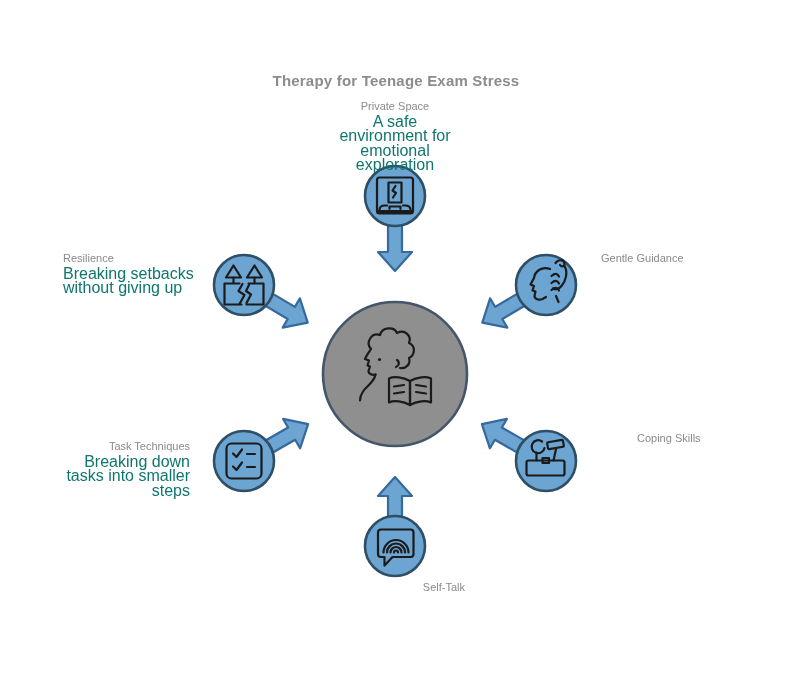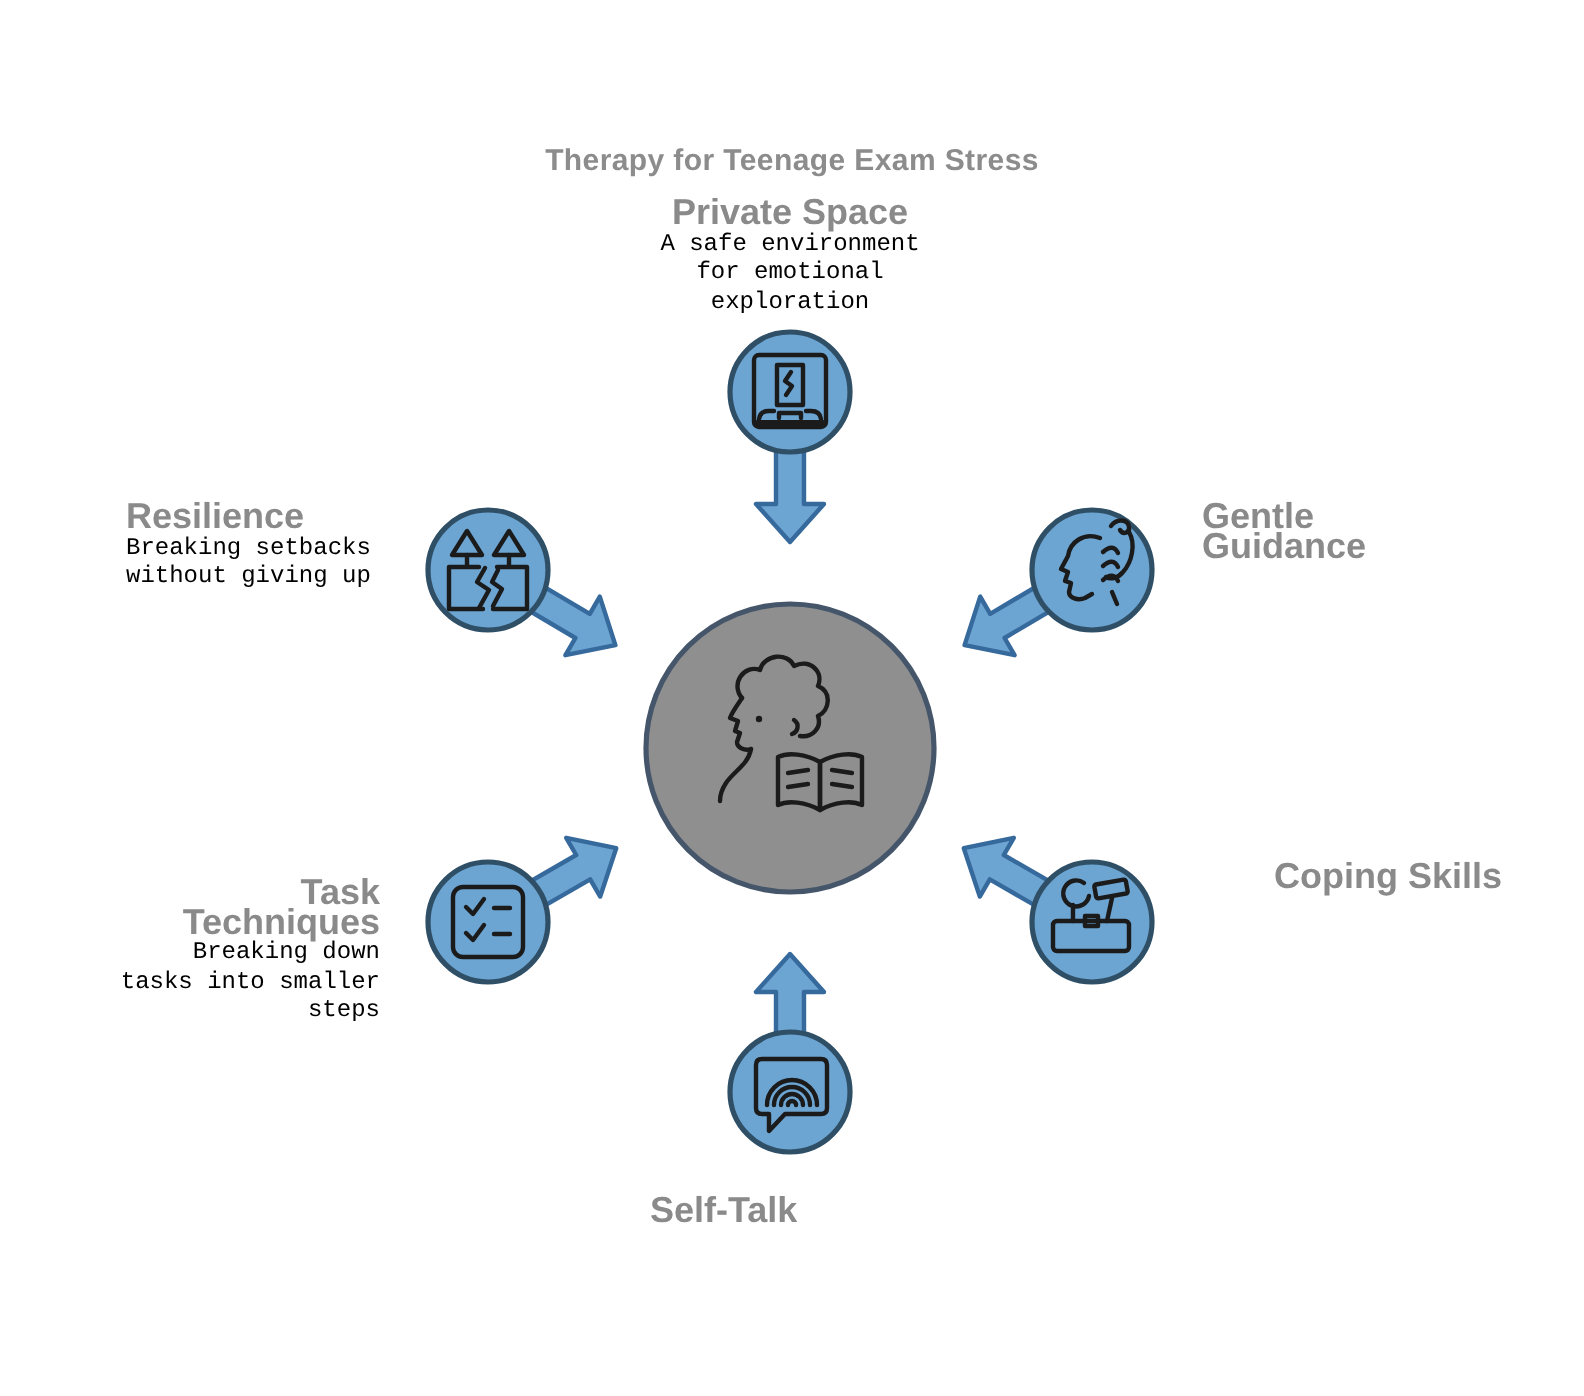--- a/index.html
+++ b/index.html
@@ -6,26 +6,26 @@
   .stage{
     position:relative;width:792px;height:698px;background:#ffffff;overflow:hidden;
     font-family:"Liberation Sans",sans-serif;
   }
   .main-title{
     position:absolute;left:0;right:0;top:47px;text-align:center;
     font-size:15px;font-weight:bold;color:#8c8c8c;letter-spacing:.2px;margin-top:25px;
   }
   .diagram-svg{position:absolute;left:0;top:0;}
   .node-label{position:absolute;}
-  .node-title{font-size:18px;font-weight:bold;color:#8a8a8a;line-height:14.5px;margin-bottom:1px;}
-  .node-desc{font-size:12px;color:#000000;line-height:14.5px;font-family:Liberation Mono, monospace;}
+  .node-title{font-size:11px;font-weight:normal;color:#8a8a8a;line-height:14.5px;margin-bottom:1px;}
+  .node-desc{font-size:16px;color:#0f766e;line-height:14.5px;}
   .pos-top   {left:329px;top:99px;width:132px;text-align:center;}
   .pos-ur    {left:601px;top:251px;width:132px;text-align:left;}
   .pos-lr    {left:601px;top:431px;width:132px;text-align:left;margin-left:36px;}
-  .pos-bottom{left:325px;top:598px;width:140px;text-align:left;}
+  .pos-bottom{left:325px;top:580px;width:140px;text-align:right;}
   .pos-ll    {left:58px; top:439px;width:132px;text-align:right;}
   .pos-ul    {left:63px; top:251px;width:132px;text-align:left;}
   .arrow{fill:#6ca4d2;stroke:#36699c;stroke-width:2.2;stroke-linejoin:round;}
   .node-circle{fill:#6ca4d2;stroke:#2f4f66;stroke-width:2.6;}
   .center-circle{fill:#8f8f8f;stroke:#45566b;stroke-width:2.6;}
   .ic{fill:none;stroke:#1b1b1b;stroke-width:2.2;stroke-linecap:round;stroke-linejoin:round;}
   .ic-thick{fill:none;stroke:#1b1b1b;stroke-width:3;stroke-linecap:round;}
 </style>
 </head>
 <body>

